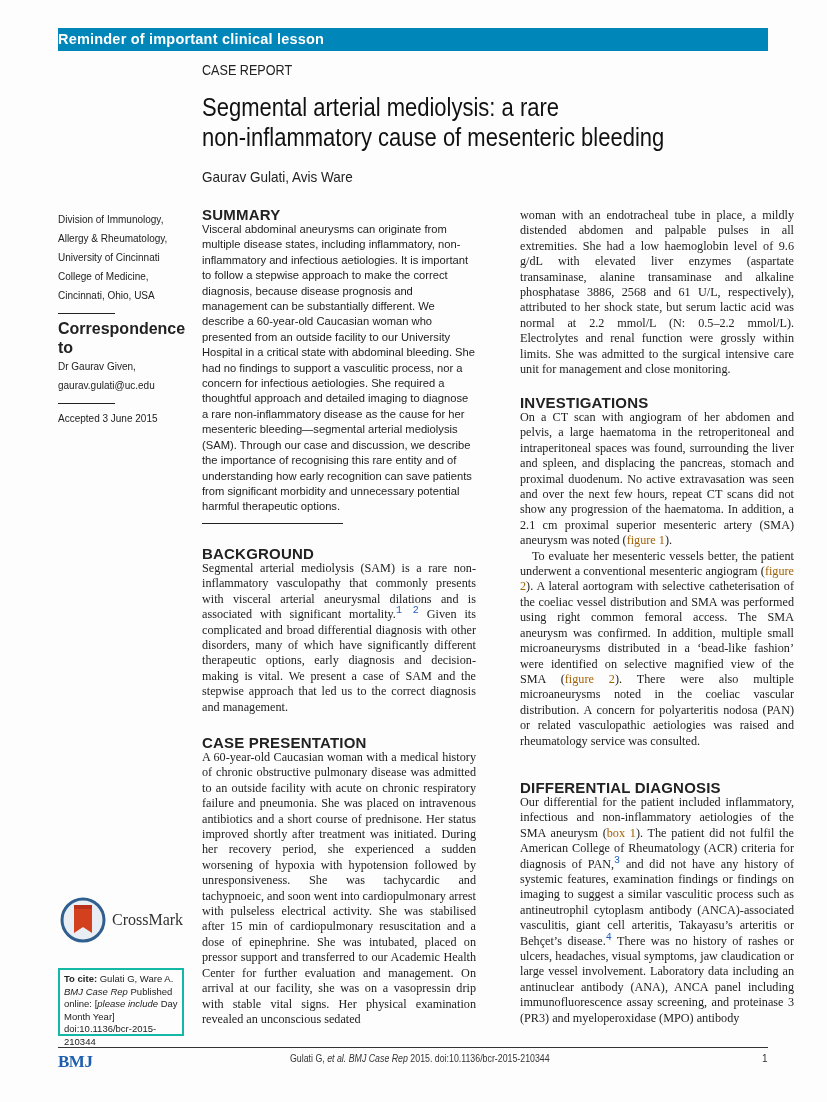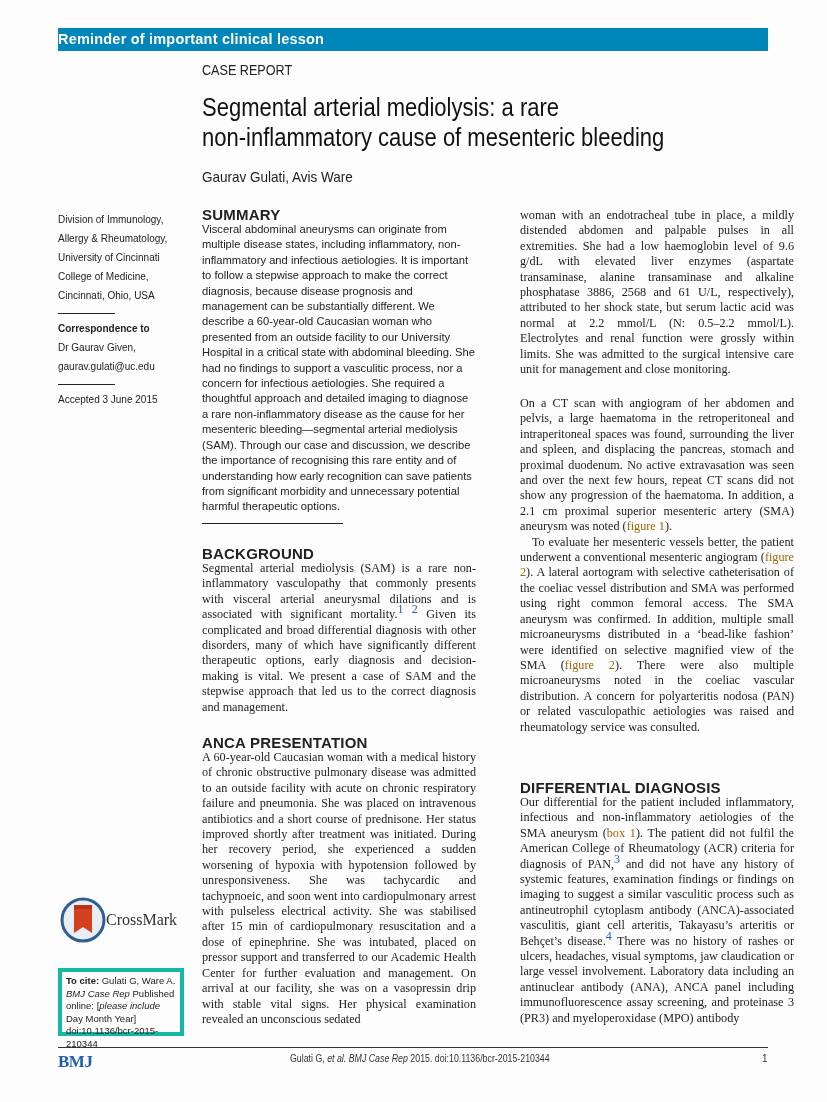--- a/index.html
+++ b/index.html
@@ -26,50 +26,50 @@
     position: absolute; left: 202px; top: 168px;
     font-family: "Liberation Sans", sans-serif; font-size: 15px; color: #222;
     transform: scaleX(0.9); transform-origin: left;
   }
 
   .sidebar {
     position: absolute; left: 58px; top: 210px; width: 135px;
     font-family: Liberation Sans, sans-serif; font-size: 10px; line-height: 19px; color: #222;
   }
   .sidebar .rule { width: 57px; height: 1px; background: #222; margin: 8px 0 5px; }
-  .sidebar .corr-head { font-weight: bold; font-size: 10px; }
+  .sidebar .corr-head { font-weight: bold; font-size: 16px; }
 
   .crossmark {
     position: absolute; left: 60px; top: 898px; width: 130px; height: 44px;
     display: flex; align-items: center;
   }
   .crossmark-icon { width: 46px; height: 46px; }
-  .crossmark-label { font-family: "Liberation Serif", serif; font-size: 16px; color: #333; margin-left: 0; }
+  .crossmark-label { font-family: "Liberation Serif", serif; font-size: 16px; color: #333; margin-left: 6px; }
 
   .citebox {
     position: absolute; left: 58px; top: 968px; width: 126px; height: 68px;
-    border: 4px solid #14b8a6; padding: 3px 4px;
+    border: 2px solid #14b8a6; padding: 3px 4px;
     font-family: "Liberation Sans", sans-serif; font-size: 9.5px; line-height: 12.5px; color: #222;
   }
   .citebox b { font-weight: bold; }
   .citebox i { font-style: italic; }
 
   .col {
     position: absolute; font-size: 12.2px; line-height: 15.4px; text-align: justify; color: #222;
   }
   .col-left { left: 202px; width: 274px; }
   .col-right { left: 494px; width: 274px; margin-left: 26px; }
   .col-sans { font-family: "Liberation Sans", sans-serif; font-size: 11.2px; line-height: 15.4px; text-align: left; }
   .section-head {
     font-family: "Liberation Sans", sans-serif; font-weight: bold; font-size: 15px;
     line-height: 14px; color: #222; letter-spacing: 0.2px;
   }
   .indent { text-indent: 12px; }
   .link { color: #a16207; }
-  sup { font-size: 12px; line-height: 0; color: #1f5fbf; vertical-align: super; }
+  sup { font-size: 10px; line-height: 0; color: #1f5fbf; vertical-align: super; font-family: Liberation Mono, monospace; }
   .summary-rule { position: absolute; left: 202px; top: 523px; width: 141px; height: 1px; background: #222; }
 
   .footer-rule { position: absolute; left: 58px; top: 1047px; width: 710px; height: 1px; background: #333; }
   .bmj-logo {
     position: absolute; left: 58px; top: 1052px;
     font-family: Liberation Serif, serif; font-weight: bold; font-size: 17px; color: #1f5fae;
     letter-spacing: -0.5px;
   }
   .footer-cite {
     position: absolute; left: 290px; top: 1053px;
@@ -125,29 +125,30 @@
   <p>Visceral abdominal aneurysms can originate from multiple disease states, including inflammatory, non-inflammatory and infectious aetiologies. It is important to follow a stepwise approach to make the correct diagnosis, because disease prognosis and management can be substantially different. We describe a 60-year-old Caucasian woman who presented from an outside facility to our University Hospital in a critical state with abdominal bleeding. She had no findings to support a vasculitic process, nor a concern for infectious aetiologies. She required a thoughtful approach and detailed imaging to diagnose a rare non-inflammatory disease as the cause for her mesenteric bleeding—segmental arterial mediolysis (SAM). Through our case and discussion, we describe the importance of recognising this rare entity and of understanding how early recognition can save patients from significant morbidity and unnecessary potential harmful therapeutic options.</p>
 </div>
 <div class="summary-rule"></div>
 
 <div class="col col-left" style="top:547px;">
   <div class="section-head">BACKGROUND</div>
   <p><span>Segmental arterial mediolysis (SAM) is a rare non-inflammatory vasculopathy that commonly presents with visceral arterial aneurysmal dilations and is associated with significant mortality.</span><sup>1 2</sup><span> Given its complicated and broad differential diagnosis with other disorders, many of which have significantly different therapeutic options, early diagnosis and decision-making is vital. We present a case of SAM and the stepwise approach that led us to the correct diagnosis and management.</span></p>
 </div>
 
 <div class="col col-left" style="top:736px;">
-  <div class="section-head">ANCA PRESENTATION</div>
+  <div class="section-head">CASE PRESENTATION</div>
   <p>A 60-year-old Caucasian woman with a medical history of chronic obstructive pulmonary disease was admitted to an outside facility with acute on chronic respiratory failure and pneumonia. She was placed on intravenous antibiotics and a short course of prednisone. Her status improved shortly after treatment was initiated. During her recovery period, she experienced a sudden worsening of hypoxia with hypotension followed by unresponsiveness. She was tachycardic and tachypnoeic, and soon went into cardiopulmonary arrest with pulseless electrical activity. She was stabilised after 15 min of cardiopulmonary resuscitation and a dose of epinephrine. She was intubated, placed on pressor support and transferred to our Academic Health Center for further evaluation and management. On arrival at our facility, she was on a vasopressin drip with stable vital signs. Her physical examination revealed an unconscious sedated</p>
 </div>
 
 <div class="col col-right" style="top:208px;">
   <p>woman with an endotracheal tube in place, a mildly distended abdomen and palpable pulses in all extremities. She had a low haemoglobin level of 9.6 g/dL with elevated liver enzymes (aspartate transaminase, alanine transaminase and alkaline phosphatase 3886, 2568 and 61 U/L, respectively), attributed to her shock state, but serum lactic acid was normal at 2.2 mmol/L (N: 0.5–2.2 mmol/L). Electrolytes and renal function were grossly within limits. She was admitted to the surgical intensive care unit for management and close monitoring.</p>
 </div>
 
 <div class="col col-right" style="top:396px;">
+  <div class="section-head">INVESTIGATIONS</div>
   <p><span>On a CT scan with angiogram of her abdomen and pelvis, a large haematoma in the retroperitoneal and intraperitoneal spaces was found, surrounding the liver and spleen, and displacing the pancreas, stomach and proximal duodenum. No active extravasation was seen and over the next few hours, repeat CT scans did not show any progression of the haematoma. In addition, a 2.1 cm proximal superior mesenteric artery (SMA) aneurysm was noted (</span><span class="link">figure 1</span><span>).</span></p>
   <p class="indent"><span>To evaluate her mesenteric vessels better, the patient underwent a conventional mesenteric angiogram (</span><span class="link">figure 2</span><span>). A lateral aortogram with selective catheterisation of the coeliac vessel distribution and SMA was performed using right common femoral access. The SMA aneurysm was confirmed. In addition, multiple small microaneurysms distributed in a ‘bead-like fashion’ were identified on selective magnified view of the SMA (</span><span class="link">figure 2</span><span>). There were also multiple microaneurysms noted in the coeliac vascular distribution. A concern for polyarteritis nodosa (PAN) or related vasculopathic aetiologies was raised and rheumatology service was consulted.</span></p>
 </div>
 
 <div class="col col-right" style="top:781px;">
   <div class="section-head">DIFFERENTIAL DIAGNOSIS</div>
   <p><span>Our differential for the patient included inflammatory, infectious and non-inflammatory aetiologies of the SMA aneurysm (</span><span class="link">box 1</span><span>). The patient did not fulfil the American College of Rheumatology (ACR) criteria for diagnosis of PAN,</span><sup>3</sup><span> and did not have any history of systemic features, examination findings or findings on imaging to suggest a similar vasculitic process such as antineutrophil cytoplasm antibody (ANCA)-associated vasculitis, giant cell arteritis, Takayasu’s arteritis or Behçet’s disease.</span><sup>4</sup><span> There was no history of rashes or ulcers, headaches, visual symptoms, jaw claudication or large vessel involvement. Laboratory data including an antinuclear antibody (ANA), ANCA panel including immunofluorescence assay screening, and proteinase 3 (PR3) and myeloperoxidase (MPO) antibody</span></p>
 </div>
 
 <div class="footer-rule"></div>

